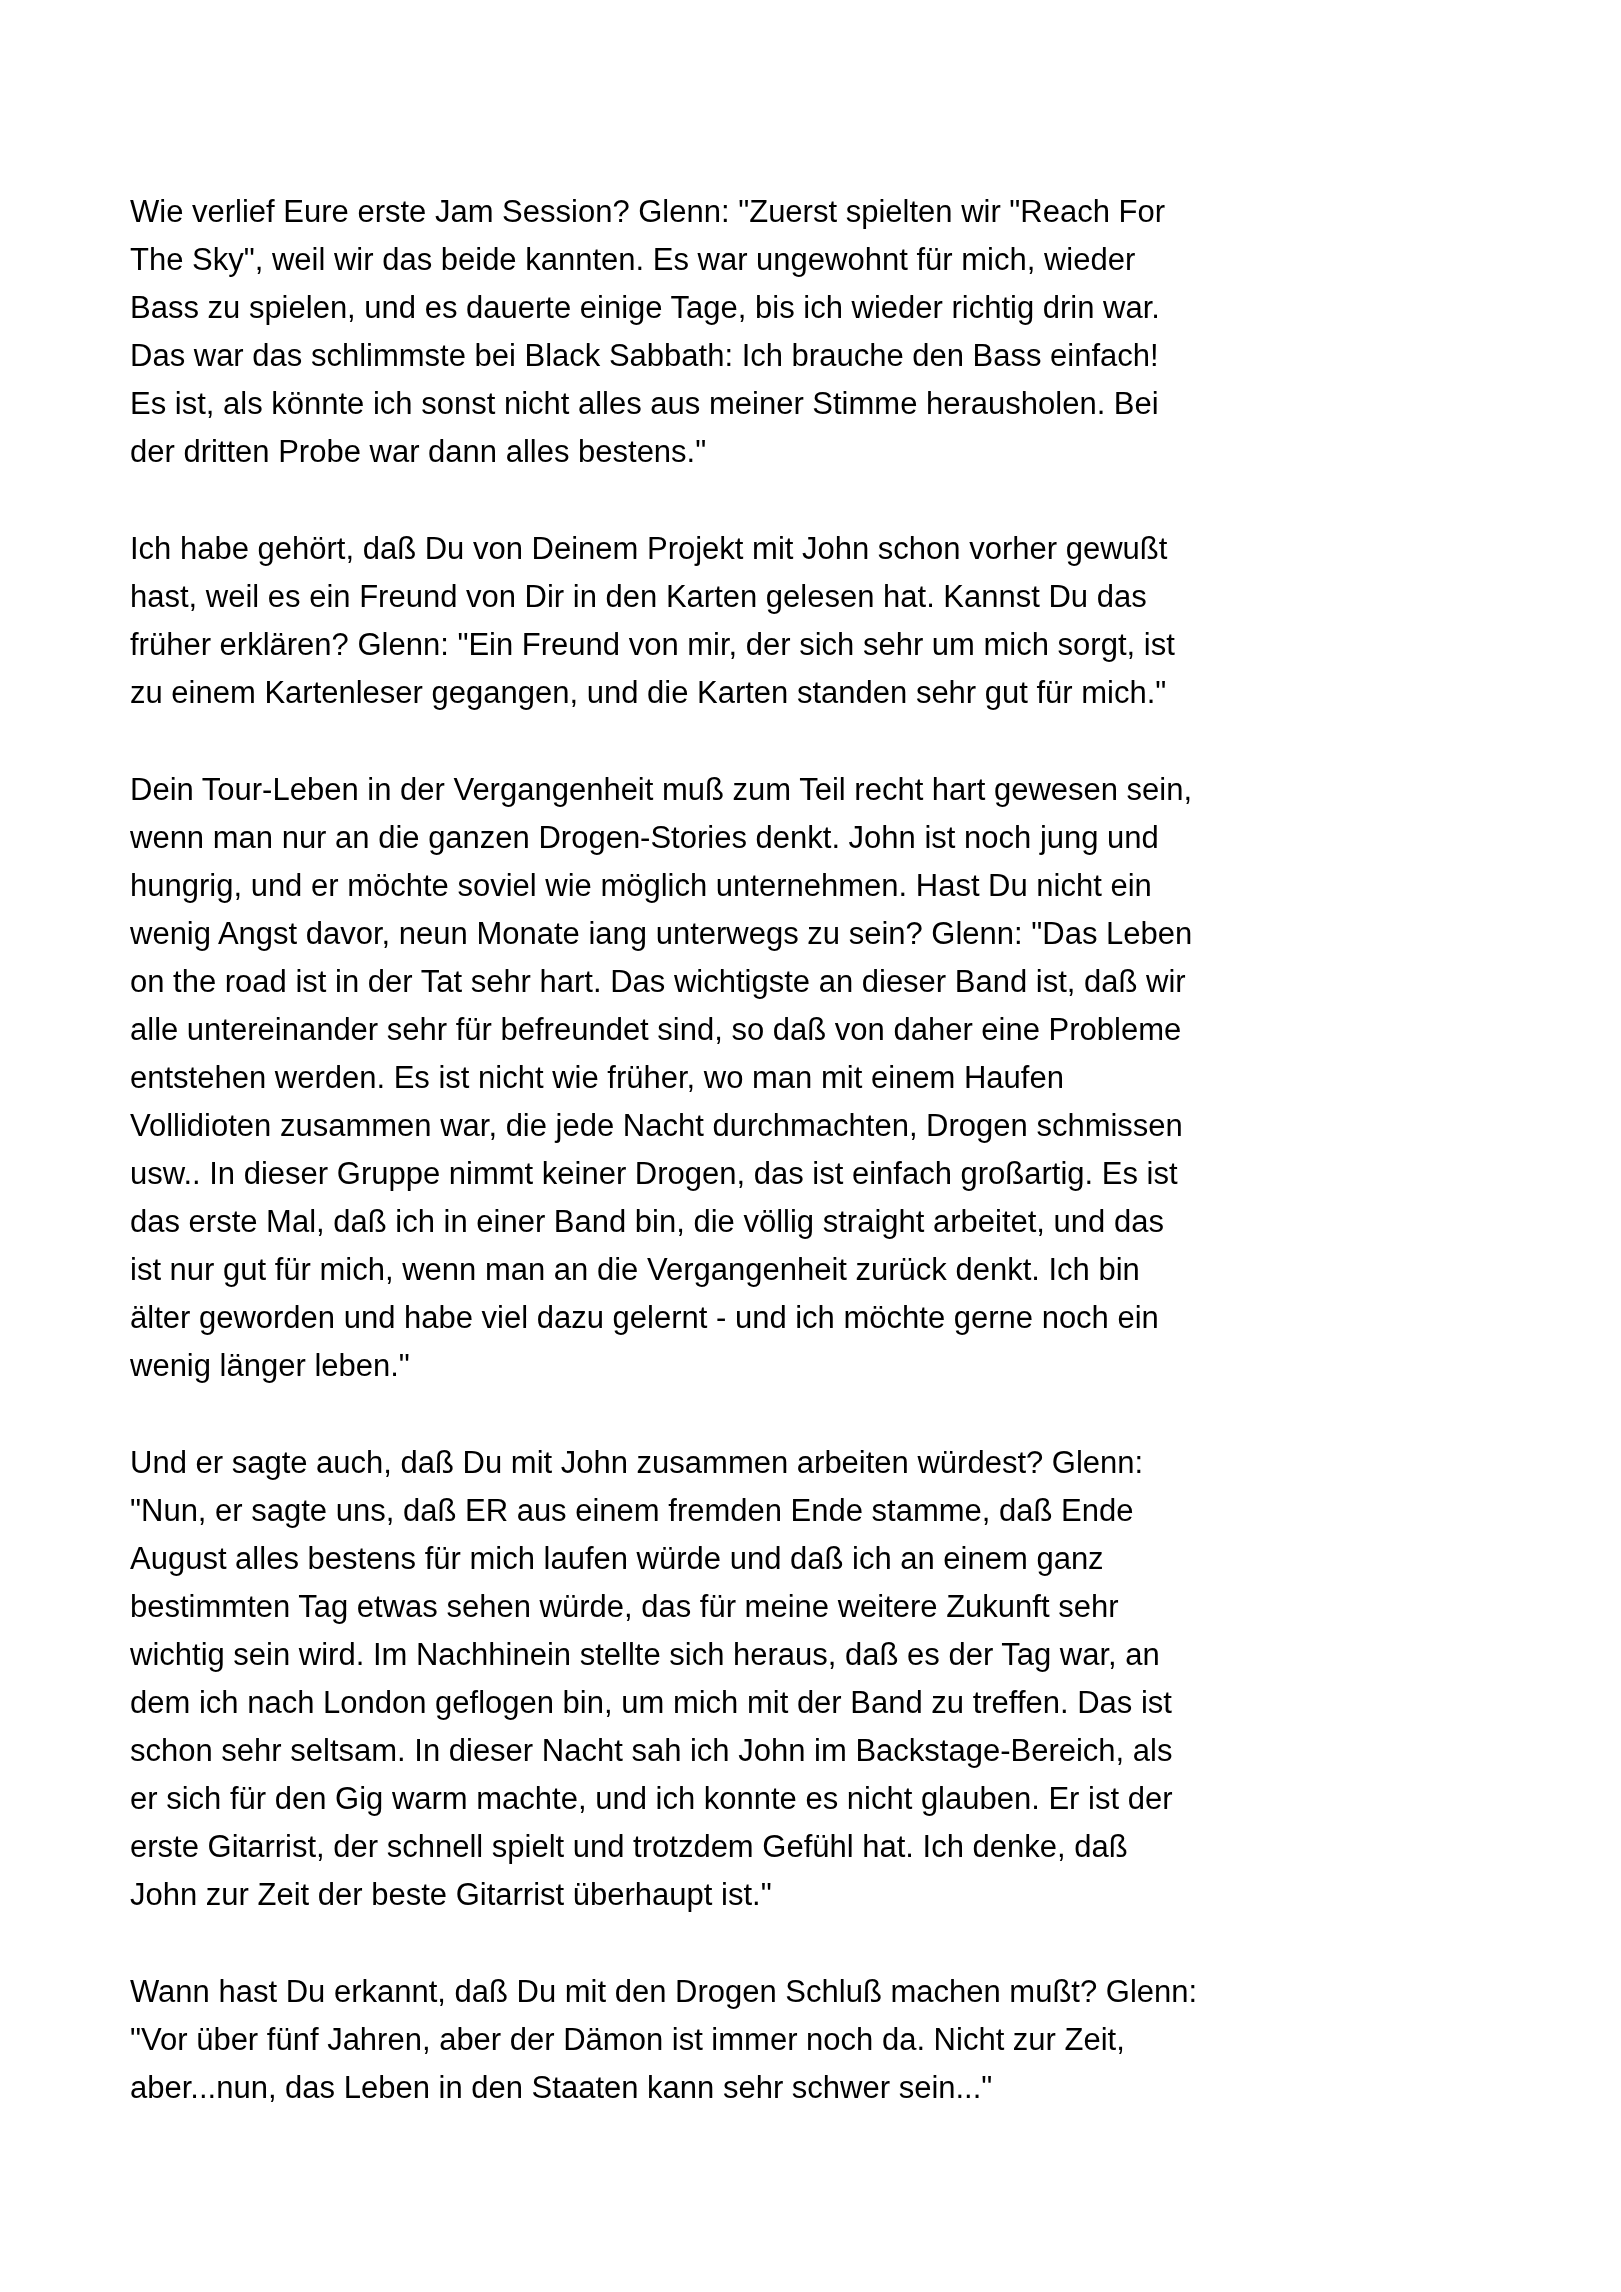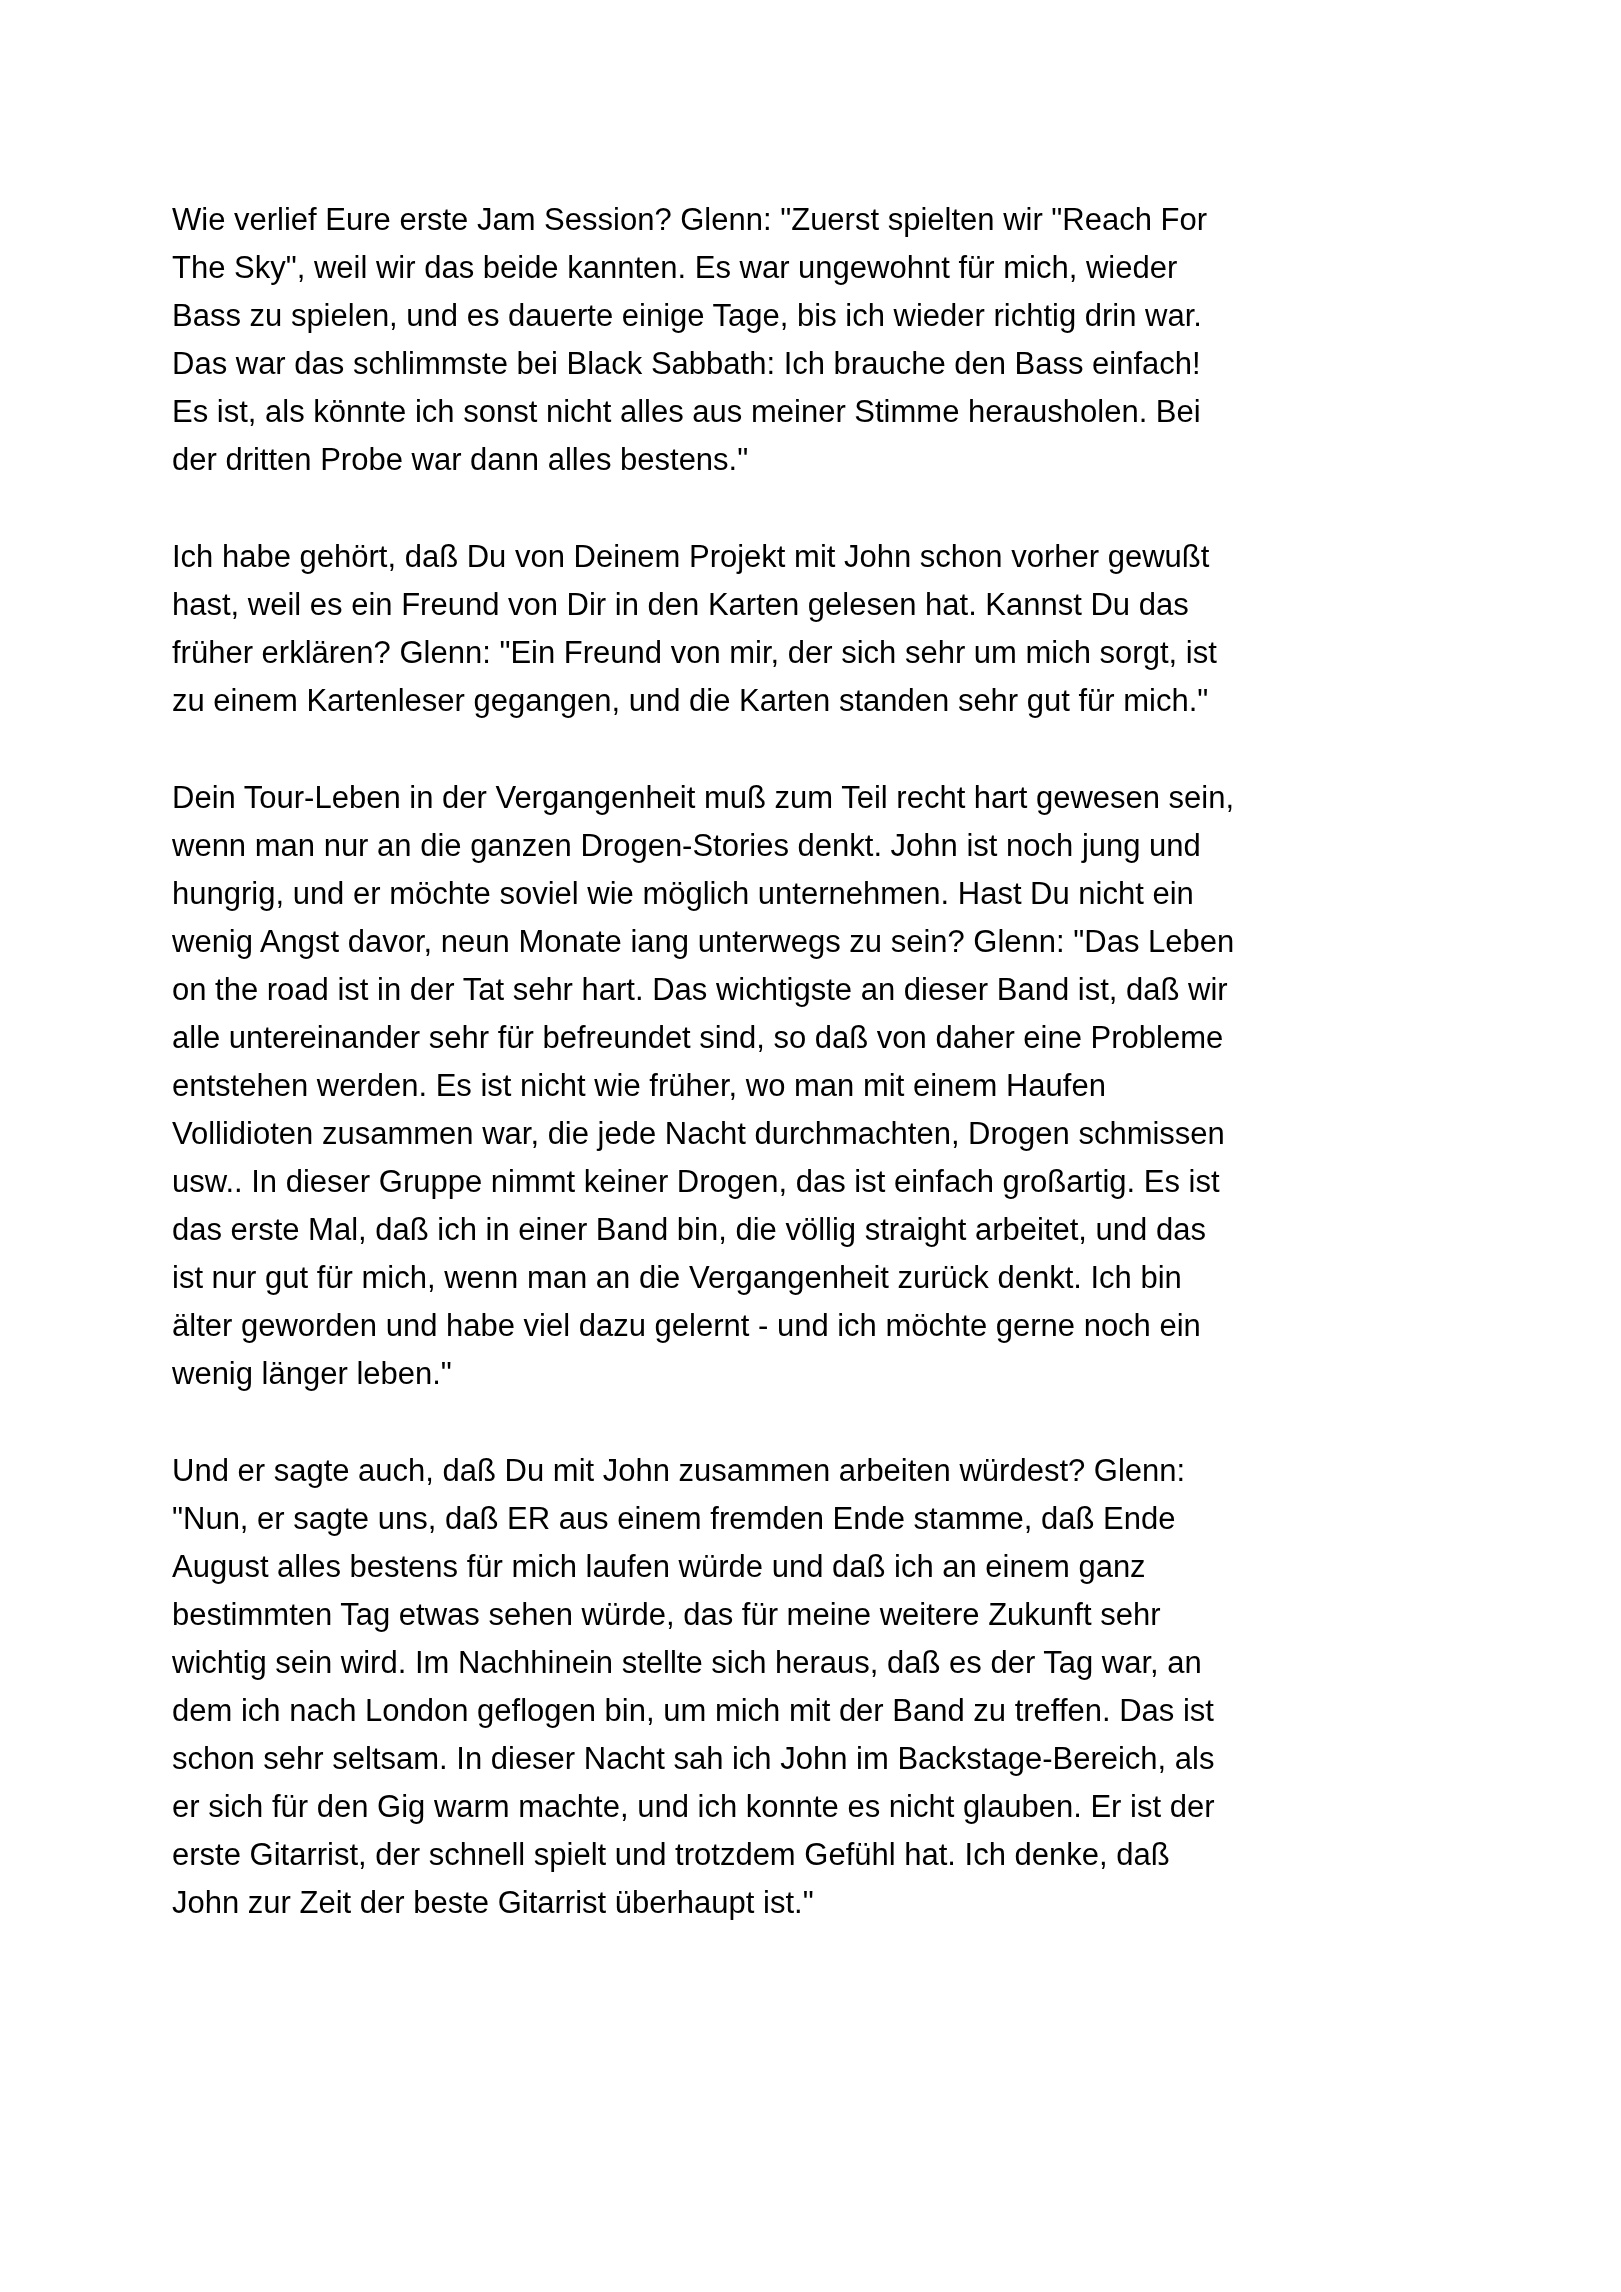--- a/index.html
+++ b/index.html
@@ -15,22 +15,21 @@
     width: 1621px;
     height: 2293px;
     margin: 0 auto;
     background: #ffffff;
     color: #000000;
     overflow: hidden;
   }
   .text-block {
     position: absolute;
     left: 130px;
-    top: 196px;
-    margin-left: 42px;
+    top: 188px;
   }
   .para {
     font-size: 31px;
     line-height: 48px;
     letter-spacing: 0px;
     white-space: pre;       
     margin: 0 0 49px 0;
     color: #000000;
     text-align: left;
   }
@@ -66,15 +65,18 @@
     <p class="para">Und er sagte auch, daß Du mit John zusammen arbeiten würdest? Glenn:
 "Nun, er sagte uns, daß ER aus einem fremden Ende stamme, daß Ende
 August alles bestens für mich laufen würde und daß ich an einem ganz
 bestimmten Tag etwas sehen würde, das für meine weitere Zukunft sehr
 wichtig sein wird. Im Nachhinein stellte sich heraus, daß es der Tag war, an
 dem ich nach London geflogen bin, um mich mit der Band zu treffen. Das ist
 schon sehr seltsam. In dieser Nacht sah ich John im Backstage-Bereich, als
 er sich für den Gig warm machte, und ich konnte es nicht glauben. Er ist der
 erste Gitarrist, der schnell spielt und trotzdem Gefühl hat. Ich denke, daß
 John zur Zeit der beste Gitarrist überhaupt ist."</p>
+    <p class="para">Wann hast Du erkannt, daß Du mit den Drogen Schluß machen mußt? Glenn:
+"Vor über fünf Jahren, aber der Dämon ist immer noch da. Nicht zur Zeit,
+aber...nun, das Leben in den Staaten kann sehr schwer sein..."</p>
   </div>
 </div>
 
 
 </body></html>

